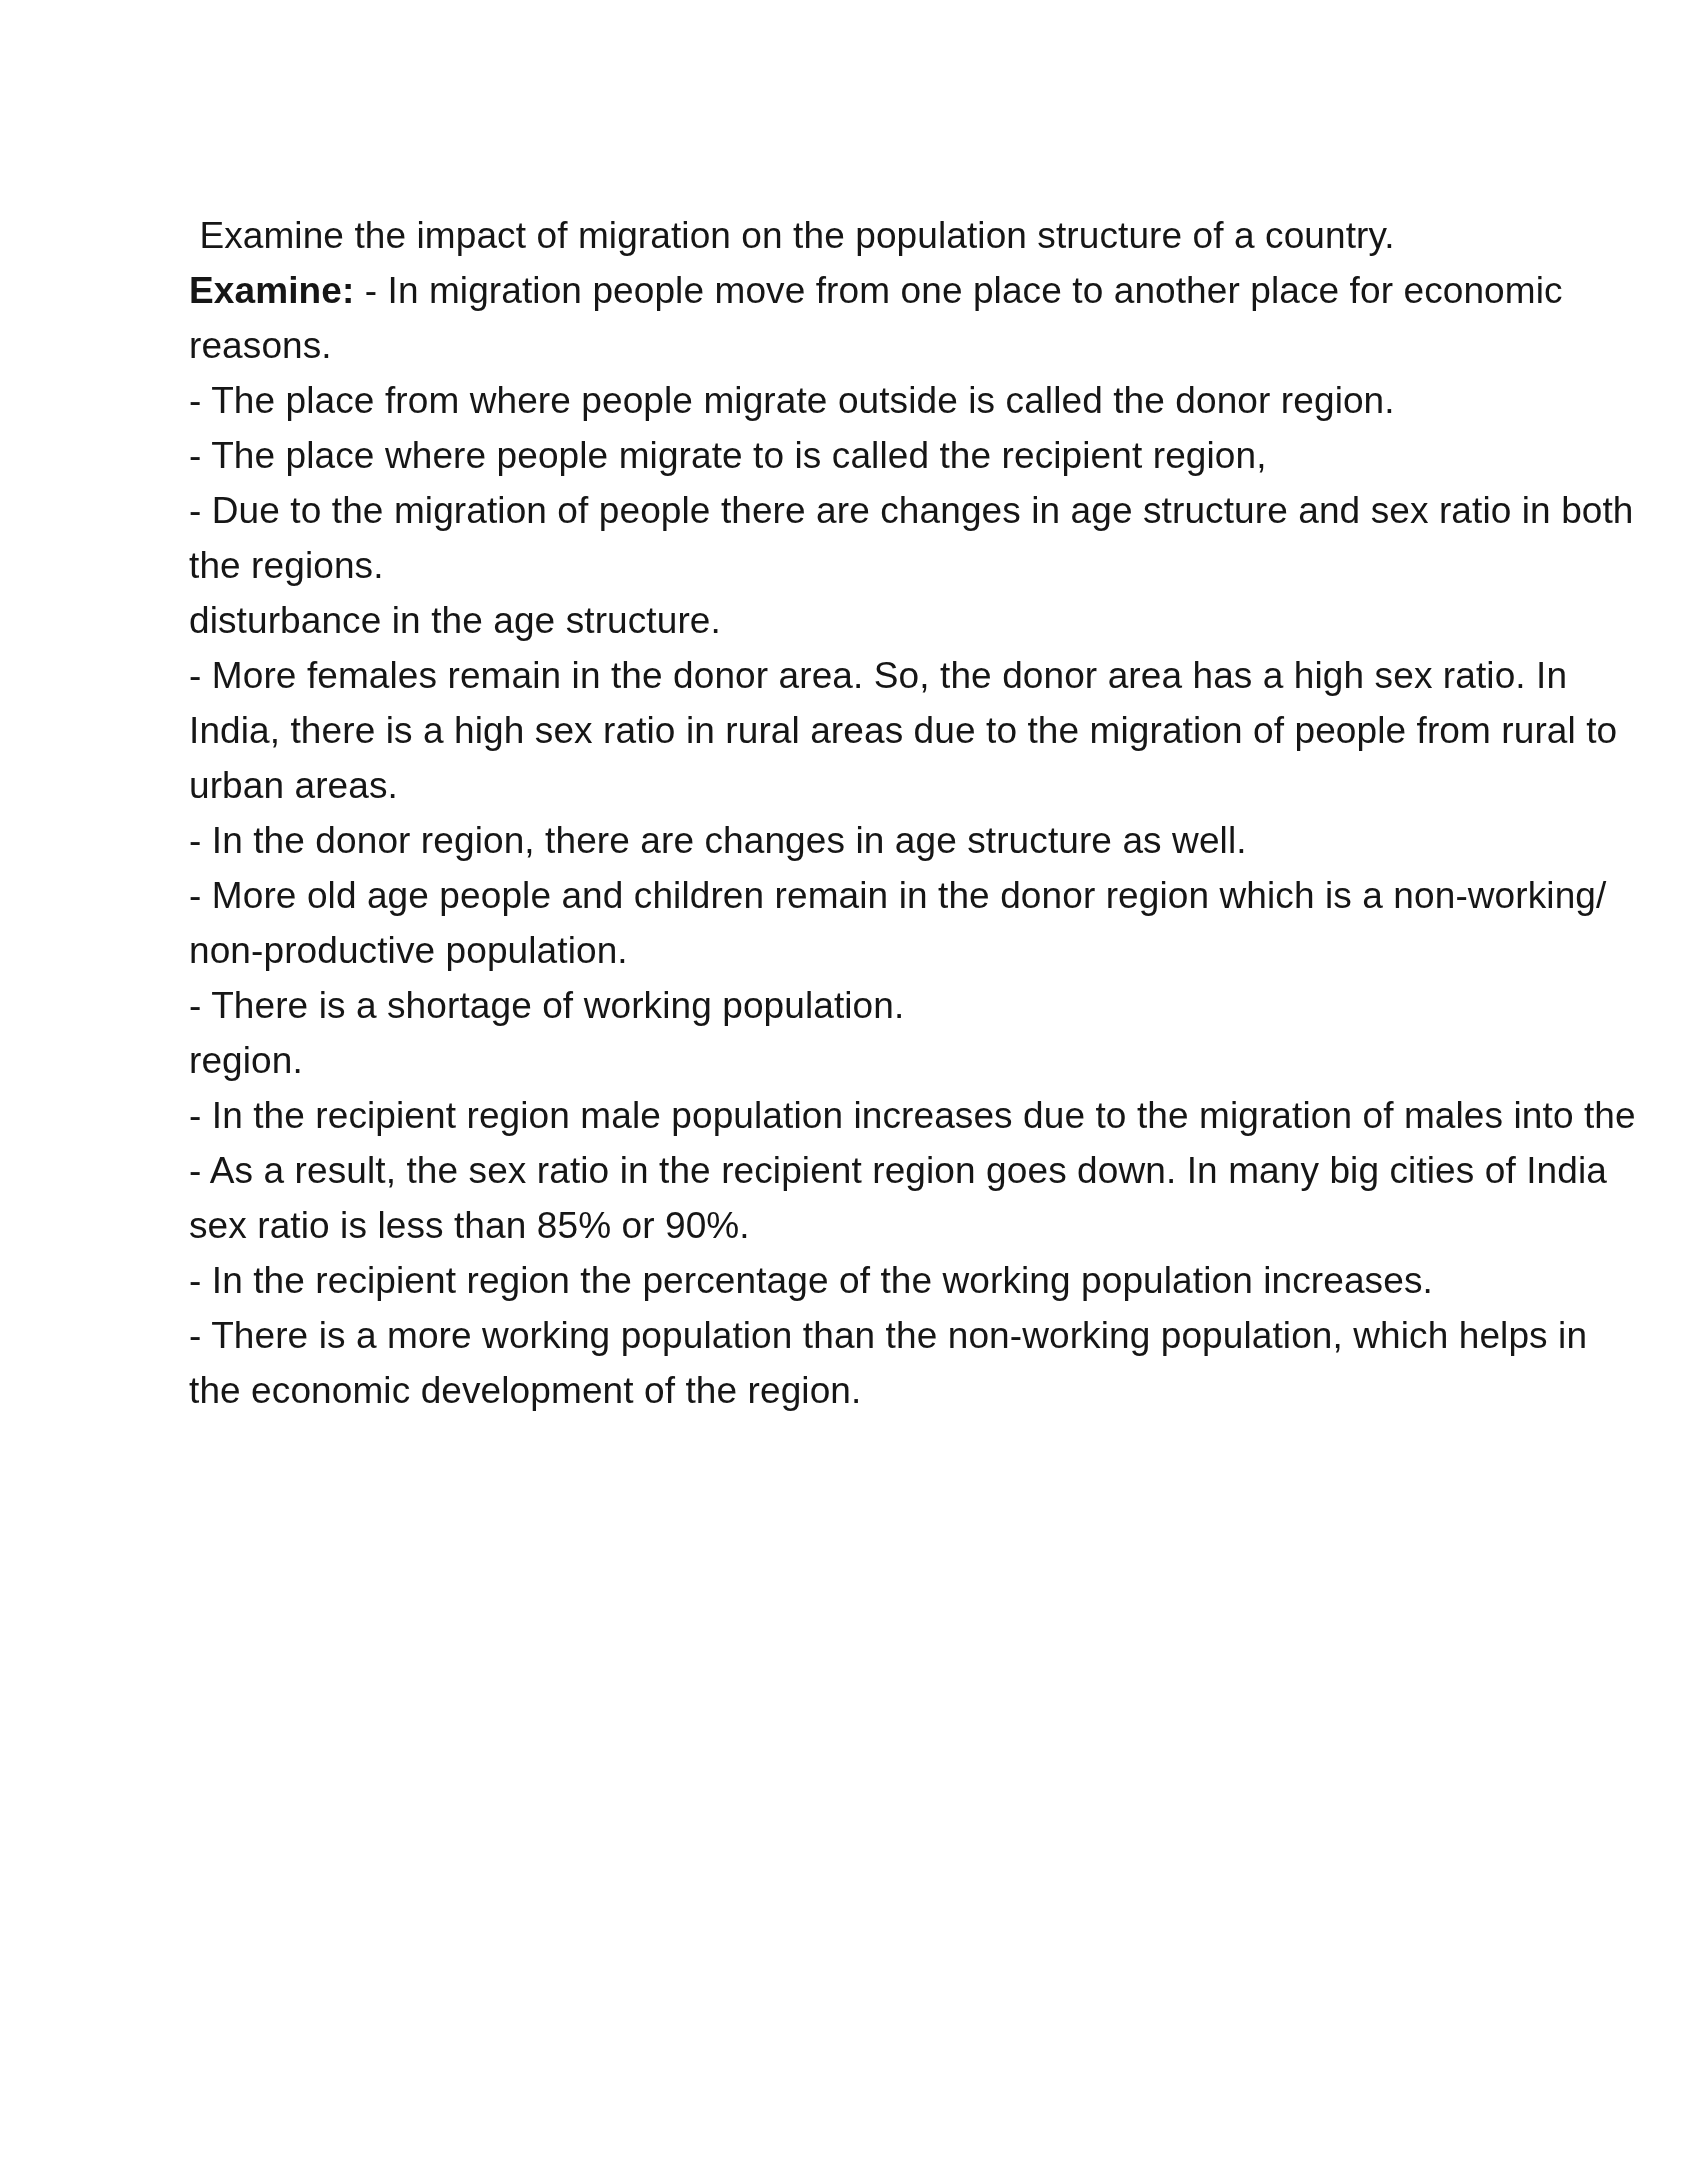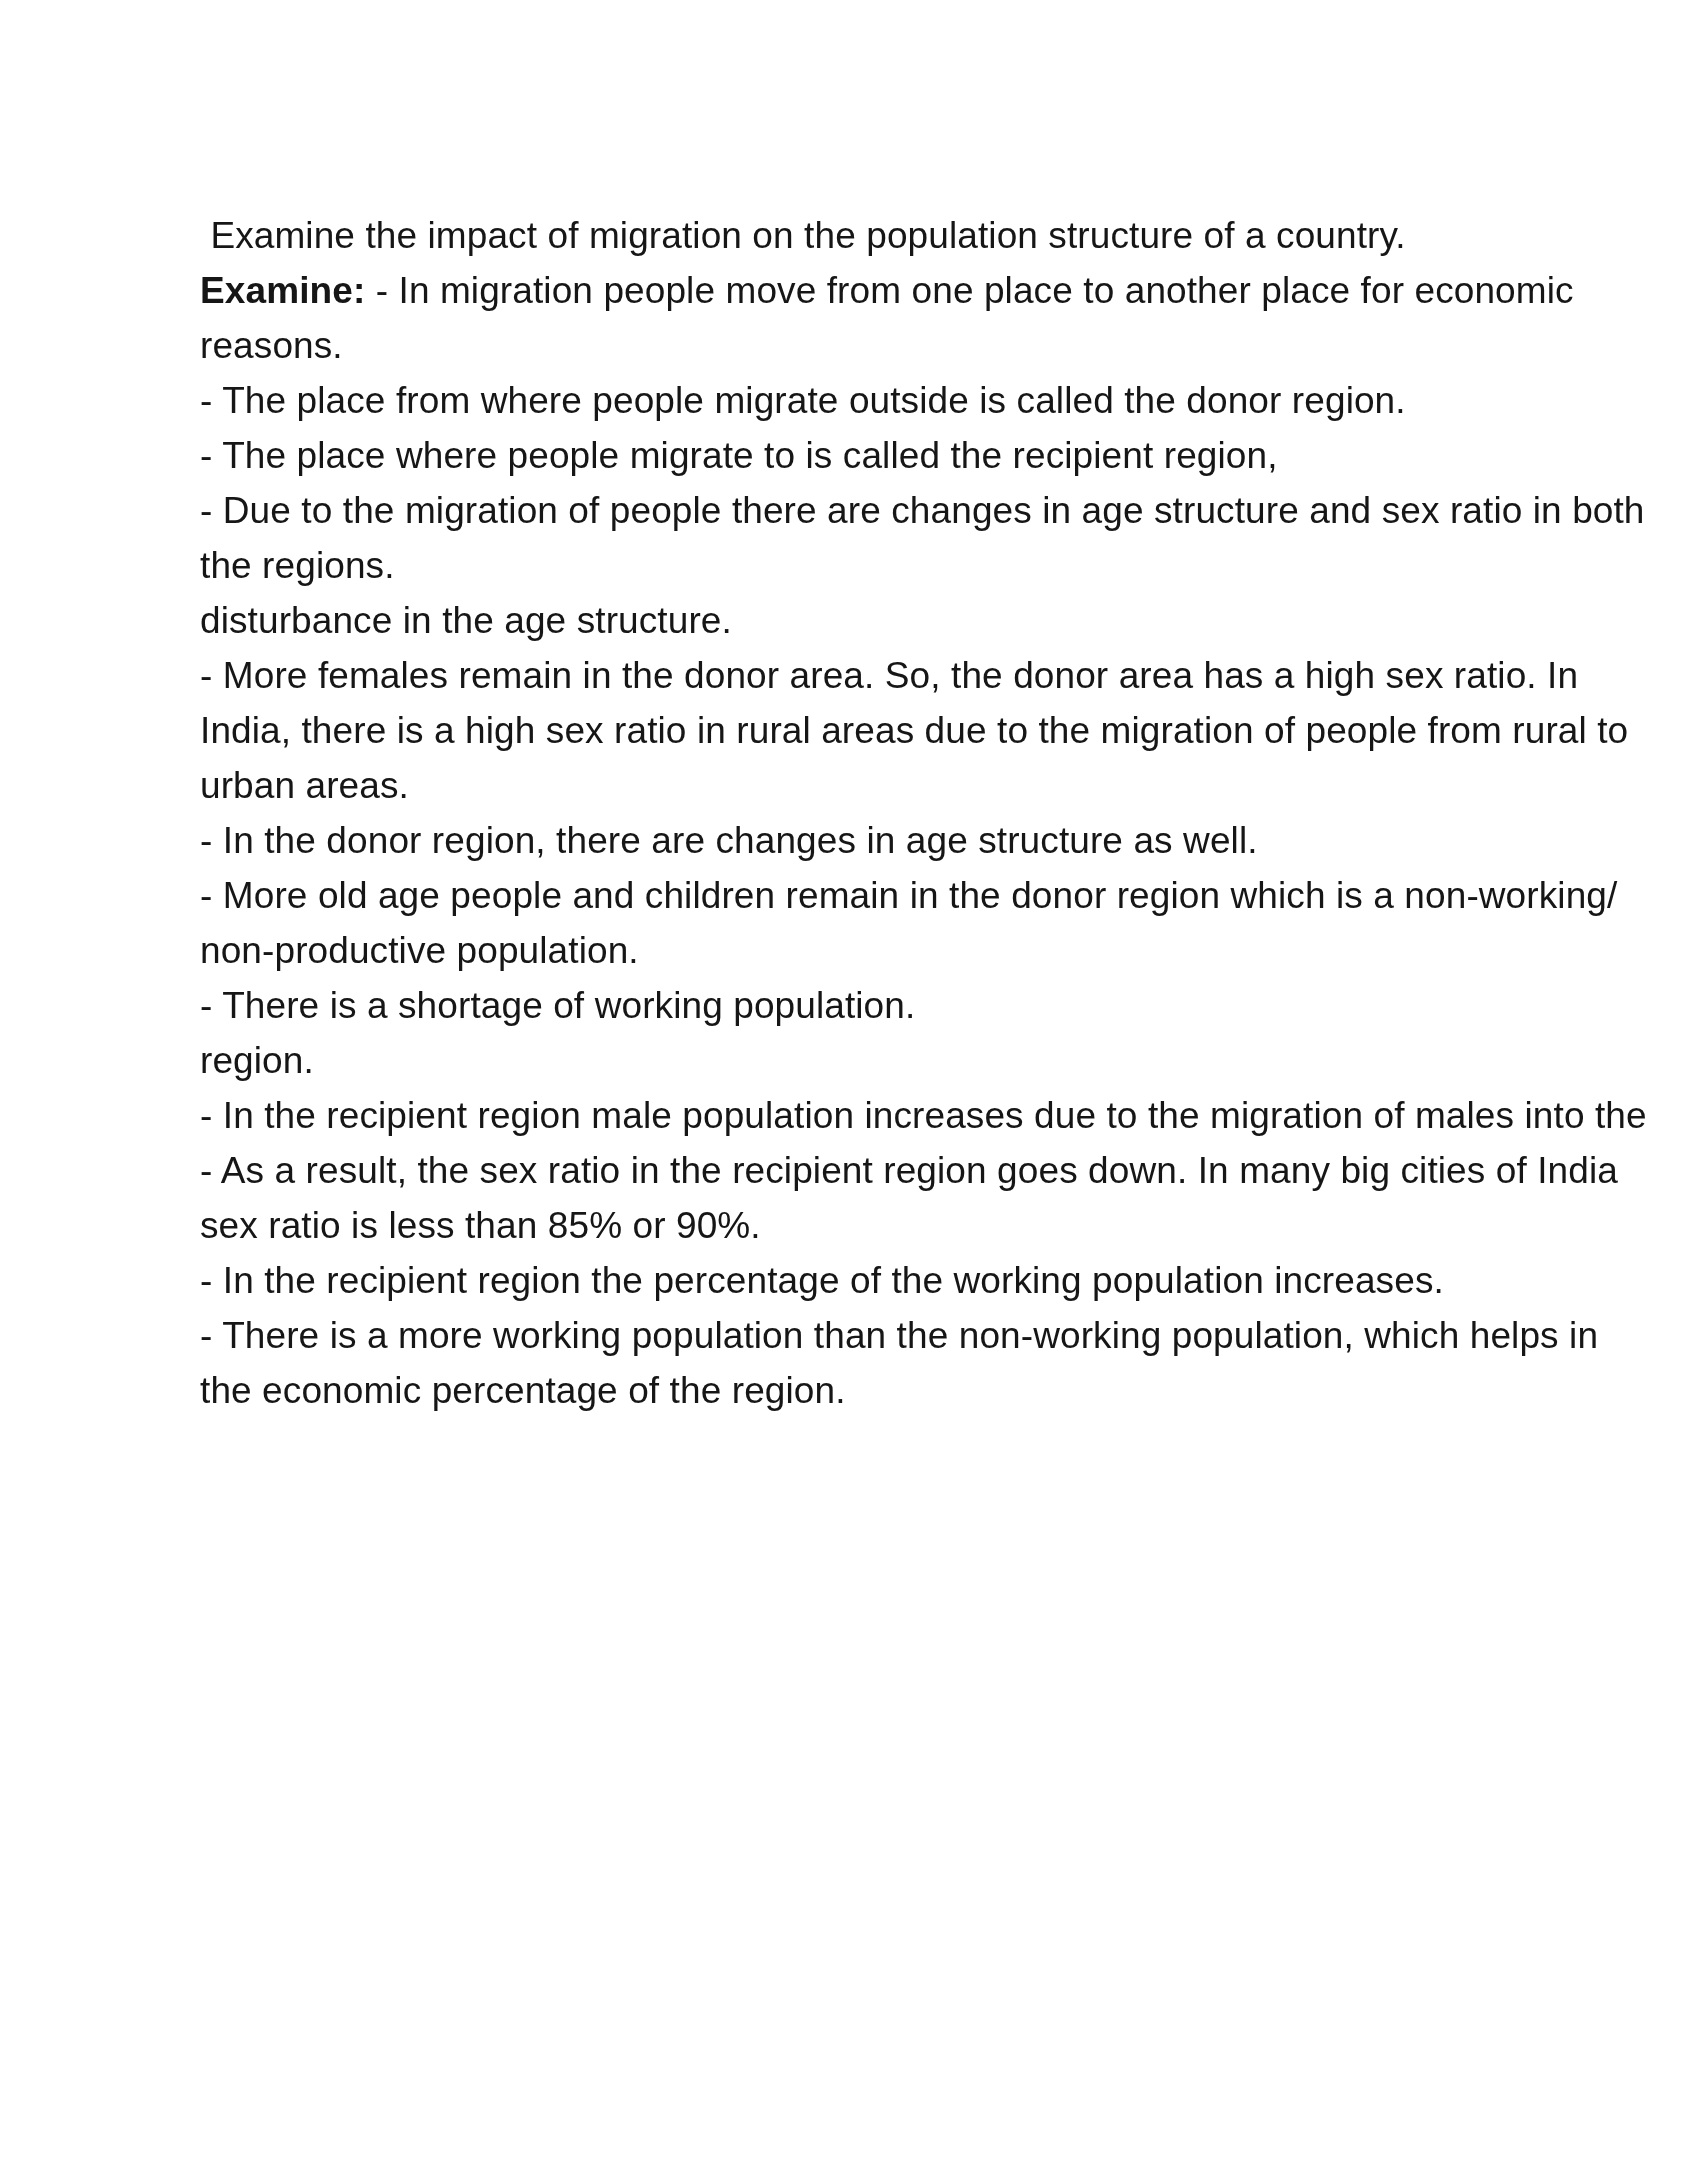--- a/index.html
+++ b/index.html
@@ -13,21 +13,21 @@
   }
   .page {
     position: relative;
     width: 1683px;
     height: 2178px;
     background: #ffffff;
     overflow: hidden;
   }
   .text-block {
     position: absolute;
-    left: 200px;
+    left: 189px;
     top: 208px;
     width: 1317px;
     font-family: "Liberation Sans", sans-serif;
     font-size: 37px;
     line-height: 55px;
     color: #161616;
     letter-spacing: 0.1px;
   }
   .line {
     white-space: pre; 
@@ -55,16 +55,16 @@
     <div class="line">- In the donor region, there are changes in age structure as well.</div>
     <div class="line">- More old age people and children remain in the donor region which is a non-working/</div>
     <div class="line">non-productive population.</div>
     <div class="line">- There is a shortage of working population.</div>
     <div class="line">region.</div>
     <div class="line">- In the recipient region male population increases due to the migration of males into the</div>
     <div class="line">- As a result, the sex ratio in the recipient region goes down. In many big cities of India</div>
     <div class="line">sex ratio is less than 85% or 90%.</div>
     <div class="line">- In the recipient region the percentage of the working population increases.</div>
     <div class="line">- There is a more working population than the non-working population, which helps in</div>
-    <div class="line">the economic percentage of the region.</div>
+    <div class="line">the economic development of the region.</div>
   </section>
 </main>
 
 
 </body></html>

